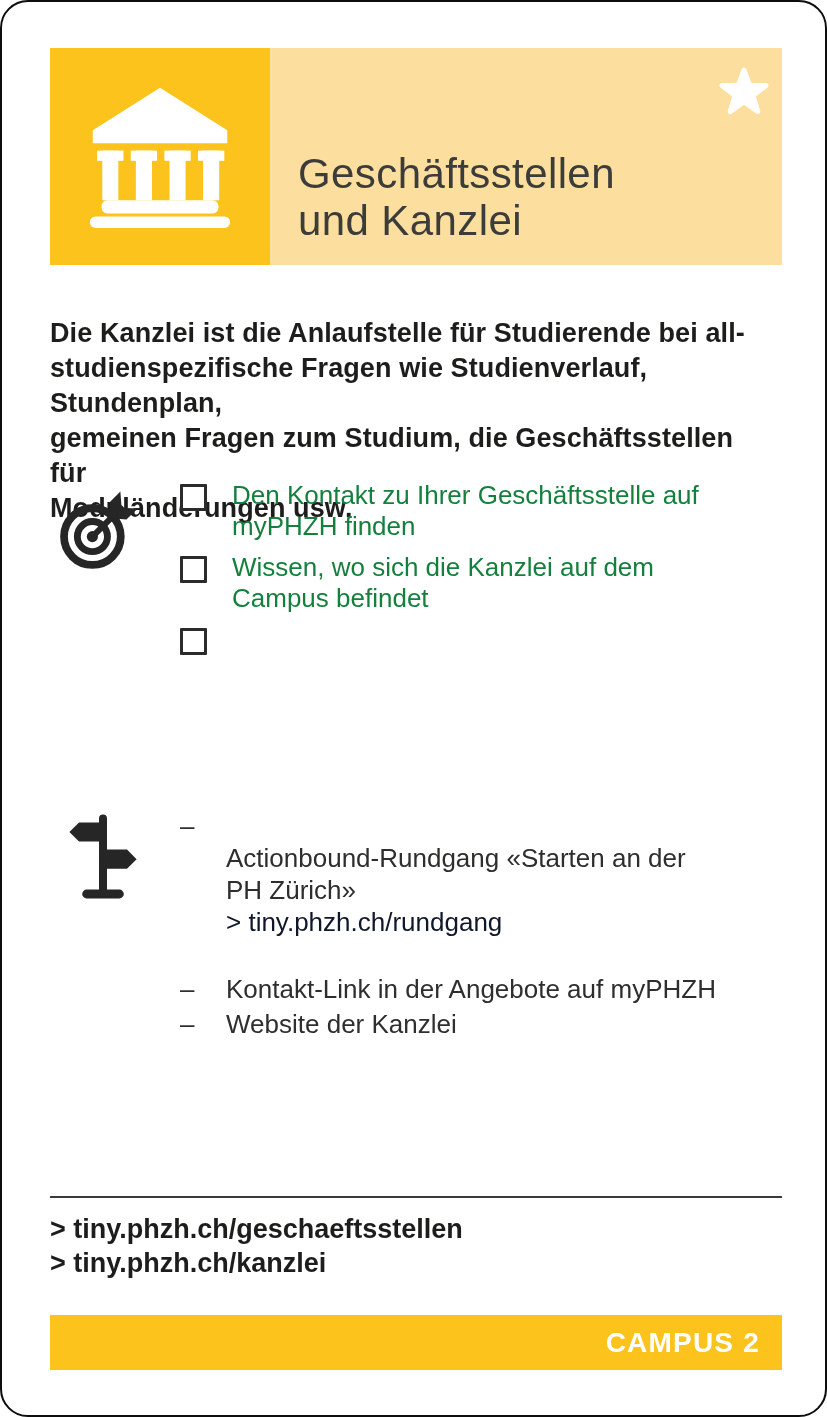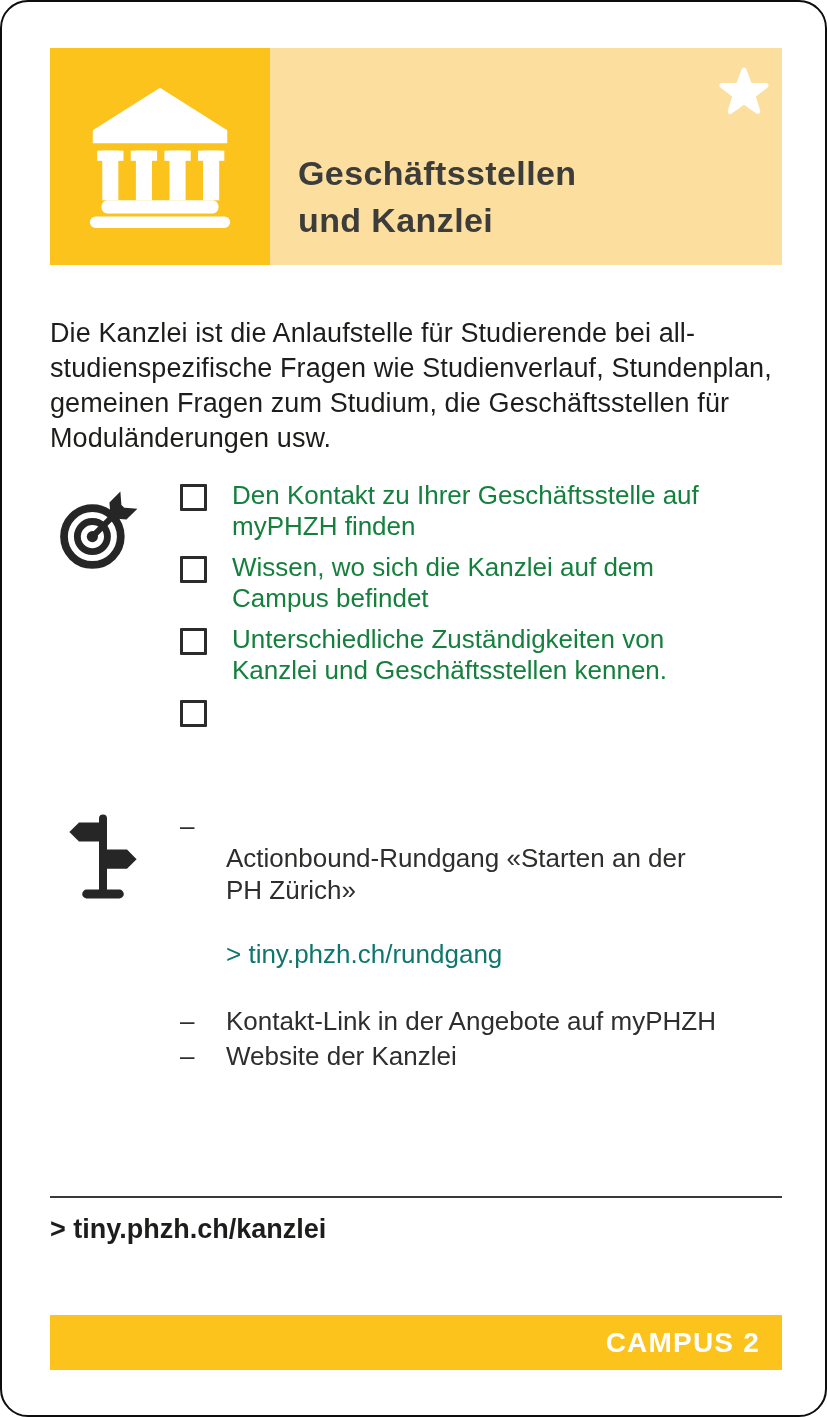--- a/index.html
+++ b/index.html
@@ -4,44 +4,44 @@
 <style>
   html,body{margin:0;padding:0;background:#ffffff;width:827px;height:1417px;overflow:hidden;
     font-family:"Liberation Sans","DejaVu Sans",sans-serif;}
   .card{position:absolute;left:0;top:0;width:827px;height:1417px;box-sizing:border-box;
     background:#ffffff;border:2px solid #0d0d0d;border-radius:28px;}
 
   
   .header{position:absolute;left:48px;top:46px;width:732px;height:217px;display:flex;}
   .header-iconbox{width:220px;height:100%;background:#FBC31C;display:flex;align-items:center;justify-content:center;flex:none;}
   .header-body{flex:1;background:#FCDF9E;position:relative;box-sizing:border-box;padding:102px 0 0 28px;}
-  .header-title{font-size:34px;line-height:47px;font-weight:700;color:#3c3c3b;letter-spacing:0.4px;}
+  .header-title{font-size:42px;line-height:47px;font-weight:400;color:#3c3c3b;letter-spacing:0.4px;}
   .star-wrap{position:absolute;top:18px;right:13px;width:50px;height:50px;}
 
   
-  .intro{position:absolute;left:48px;top:314px;width:724px;font-weight:400;font-size:27px;
+  .intro{position:absolute;left:48px;top:314px;width:724px;font-weight:700;font-size:27px;
     line-height:35px;color:#1d1d1b;letter-spacing:0.1px;}
 
   
   .goals{position:absolute;left:48px;top:478px;width:732px;display:flex;}
   .goals-iconcol{width:130px;flex:none;padding-top:5px;}
   .goals-iconcol svg{margin-left:8px;}
   .goal-list{flex:1;}
   .goal-item{display:flex;margin-bottom:10px;}
   .checkbox{width:21px;height:21px;border:3px solid #2b2b2b;border-radius:1px;margin-top:4px;flex:none;background:#fff;}
   .goal-text{margin-left:25px;width:540px;font-size:26px;line-height:31px;color:#15803d;white-space:pre-line;}
 
   
   .directions{position:absolute;left:48px;top:806px;width:732px;display:flex;}
   .dir-iconcol{width:130px;flex:none;padding-top:2px;padding-left:13px;box-sizing:border-box;}
   .dir-list{flex:1;padding-top:2px;}
   .dir-item{display:flex;margin-bottom:3px;}
   .dash{width:46px;flex:none;font-size:26px;line-height:32px;color:#2e2e2d;}
   .dir-text{width:540px;font-size:26px;line-height:32px;color:#2e2e2d;white-space:pre-line;}
-  .dir-link{display:block;font-size:26px;line-height:32px;color:#0f766e;margin-top:32px;}
+  .dir-link{display:block;font-size:26px;line-height:32px;color:#0f172a;}
 
   
   .separator{position:absolute;left:48px;top:1194px;width:732px;height:0;border-top:2px solid #3a3a39;}
   .footer-links{position:absolute;left:48px;top:1210px;font-weight:700;font-size:27px;line-height:34px;color:#1d1d1b;}
   .footer-bar{position:absolute;left:48px;top:1313px;width:732px;height:55px;background:#FBC31C;
     display:flex;align-items:center;justify-content:flex-end;box-sizing:border-box;padding-right:22px;}
   .footer-badge{color:#ffffff;font-weight:700;font-size:28px;letter-spacing:1.2px;}
 </style>
 </head>
 <body>
@@ -108,25 +108,20 @@
         <span class="goal-text">Den Kontakt zu Ihrer Geschäftsstelle auf
 myPHZH finden</span>
       </div>
       <div class="goal-item">
         <span class="checkbox"></span>
         <span class="goal-text">Wissen, wo sich die Kanzlei auf dem
 Campus befindet</span>
       </div>
       <div class="goal-item">
         <span class="checkbox"></span>
-        <span class="goal-text">Unterschiedliche Zuständigkeiten von
-Kanzlei und Geschäftsstellen kennen.</span>
-      </div>
-      <div class="goal-item">
-        <span class="checkbox"></span>
       </div>
     </div>
   </div>
 
   <div class="directions">
     <div class="dir-iconcol">
       <span>
         <svg width="80" height="92" viewBox="0 0 100 112">
           <g fill="#262626">
             <rect x="45" y="4" width="10" height="99" rx="5"></rect>
@@ -152,19 +147,20 @@
       </div>
       <div class="dir-item">
         <span class="dash">–</span>
         <span class="dir-text">Website der Kanzlei</span>
       </div>
     </div>
   </div>
 
   <div class="separator"></div>
   <div class="footer-links">
+    <div>&gt; tiny.phzh.ch/geschaeftsstellen</div>
     <div>&gt; tiny.phzh.ch/kanzlei</div>
   </div>
   <div class="footer-bar">
     <span class="footer-badge">CAMPUS 2</span>
   </div>
 
 </div>
 
 </body></html>

